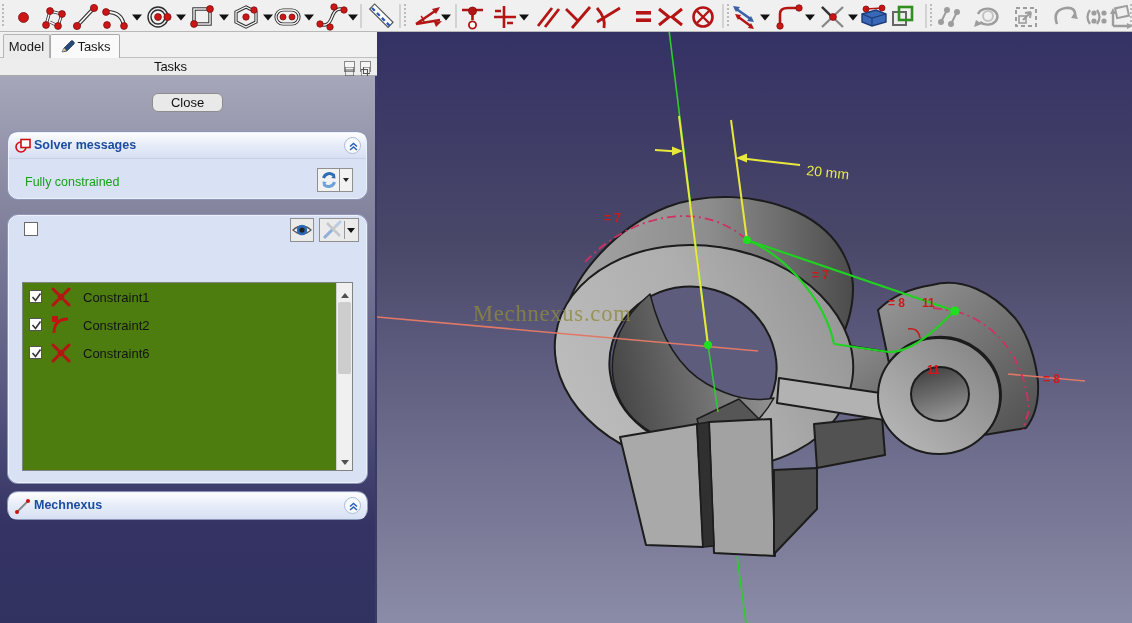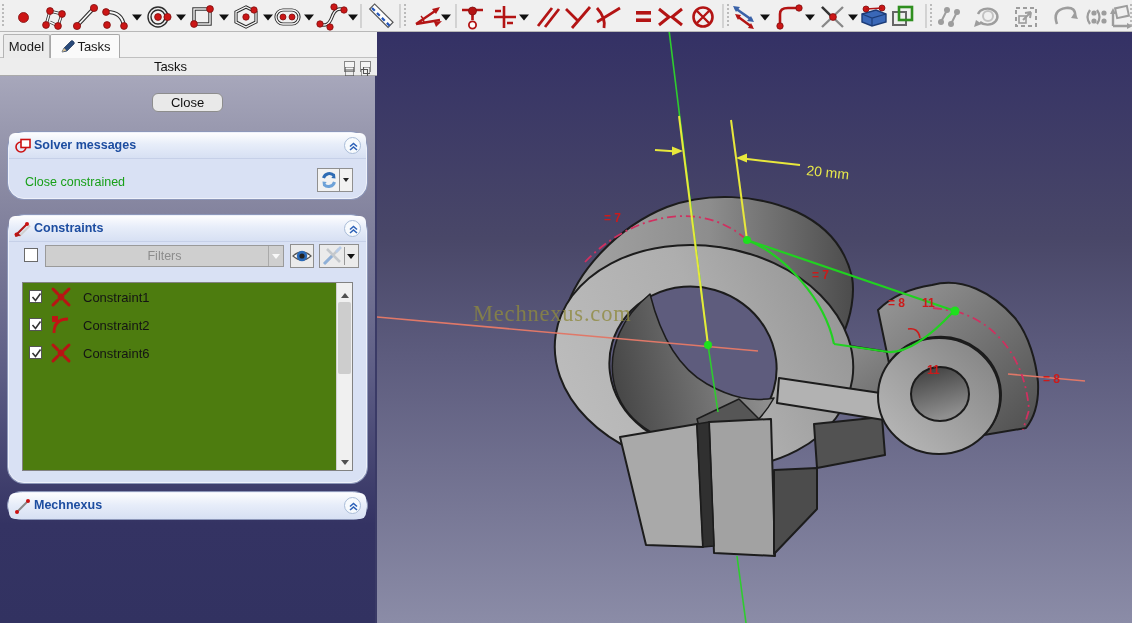--- a/index.html
+++ b/index.html
@@ -14,21 +14,21 @@
 #tab-tasks { left:50px; width:70px; background:#fafafa; border:1px solid #a8a8a8; border-bottom:1px solid #fafafa; border-radius:2px 2px 0 0; height:25px; }
 #tab-tasks span { padding-left:18px; }
 
 #taskbar { position:absolute; left:0; top:58px; width:377px; height:18px; background:#ededed; border-bottom:1px solid #aaa; }
 #taskbar .t { position:absolute; left:0; right:36px; text-align:center; top:1px; font-size:13px; color:#111; }
 .tbtn { position:absolute; top:3px; width:11px; height:11px; border:1px solid #888; background:#f5f5f5; }
 
 #panel { position:absolute; left:0; top:76px; width:375px; height:547px;
   background:linear-gradient(to bottom,#a7a7bb 0%, #8d8da5 18%, #5c5c84 55%, #343363 82%, #323261 100%); }
 #closebtn { position:absolute; left:152px; top:17px; width:71px; height:19px; background:#e9e9e9; border:1px solid #8d8d8d; border-radius:6px; font-size:13px; color:#111; text-align:center; line-height:17px; }
-.box { position:absolute; left:8px; width:359px; background:#d9e1f4; border:1px solid #eef1fa; border-radius:16px; box-shadow:0 0 0 1px #8d97b9; }
+.box { position:absolute; left:8px; width:359px; background:#d9e1f4; border:1px solid #eef1fa; border-radius:10px; box-shadow:0 0 0 1px #8d97b9; }
 .boxhdr { position:relative; height:26px; background:linear-gradient(to bottom,#fdfdfe,#e7edf9 45%,#d7e0f3); border-radius:6px 6px 0 0; border-bottom:1px solid #c6d0e8; }
 .boxhdr .ttl { position:absolute; left:25px; top:5px; font-size:12.5px; font-weight:bold; color:#1d4da0; }
 .chev { position:absolute; right:5px; top:4px; width:17px; height:17px; border-radius:50%; background:#f7fafd; border:1px solid #a9bcd8; color:#2d62b8; }
 .chev svg { position:absolute; left:2px; top:2px; }
 
 #solver { top:56px; height:67px; }
 #solver .body { position:relative; height:40px; }
 #fully { position:absolute; left:16px; top:16px; font-size:12.5px; color:#18a018; }
 #refresh { position:absolute; right:13px; top:9px; width:36px; height:24px; background:#f2f2f2; border:1px solid #909090; }
 #refresh .dd { position:absolute; right:0; top:0; width:13px; height:22px; border-left:1px solid #909090; }
@@ -239,51 +239,35 @@
             <rect x="6" y="1.5" width="9" height="8" fill="#fff" stroke="#cc1111" stroke-width="1.6"></rect>
           </svg>
         <div class="ttl">Solver messages</div>
         <div class="chev">
             <svg width="13" height="13">
               <path d="M3 6.5 L6.5 3.5 L10 6.5 M3 10 L6.5 7 L10 10" fill="none" stroke="#2d62b8" stroke-width="1.6"></path>
             </svg>
           </div>
       </div>
       <div class="body">
-        <div id="fully">Close constrained</div>
+        <div id="fully">Fully constrained</div>
         <div id="refresh">
           <svg width="20" height="20" style="position:absolute;left:1px;top:1px">
               <path d="M4.5 8 A6.2 6.2 0 0 1 15 5.5" fill="none" stroke="#2e6cb4" stroke-width="3"></path>
               <path d="M15.5 12 A6.2 6.2 0 0 1 5 14.5" fill="none" stroke="#6ea2d8" stroke-width="3"></path>
               <path d="M16.5 8.5 l-4.2 -0.6 l3.6 -4.4 Z" fill="#2e6cb4"></path>
               <path d="M3.5 11.5 l4.2 0.6 l-3.6 4.4 Z" fill="#6ea2d8"></path>
             </svg>
           <div class="dd"></div>
         </div>
       </div>
     </div>
     <div class="box" id="constraints">
-      <div class="boxhdr">
-        <svg width="18" height="17" style="position:absolute;left:5px;top:5px">
-            <path d="M2 14 L13 3" stroke="#b01818" stroke-width="2.2"></path>
-            <path d="M5 15.5 L16 4.5" stroke="#d0d0d0" stroke-width="2.2"></path>
-            <circle cx="2.5" cy="13.5" r="2" fill="#cc1111"></circle>
-            <circle cx="13" cy="3" r="2" fill="#cc1111"></circle>
-            <path d="M1 16 l6 -1.5 -4 -3 Z" fill="#b01818"></path>
-          </svg>
-        <div class="ttl">Constraints</div>
-        <div class="chev">
-            <svg width="13" height="13">
-              <path d="M3 6.5 L6.5 3.5 L10 6.5 M3 10 L6.5 7 L10 10" fill="none" stroke="#2d62b8" stroke-width="1.6"></path>
-            </svg>
-          </div>
-      </div>
       <div id="filterrow">
         <div id="fcheck"></div>
-        <div id="fcombo">Filters<div class="dd"></div></div>
         <div class="sqbtn" id="eyebtn">
             <svg width="22" height="22" style="position:absolute;left:0;top:0">
               <path d="M2 11 Q11 3 20 11 Q11 19 2 11 Z" fill="#f8f8f8" stroke="#555" stroke-width="1.2"></path>
               <circle cx="11" cy="11" r="5.2" fill="#2a6ab8"></circle>
               <circle cx="11" cy="11" r="2.6" fill="#222"></circle>
             </svg>
           </div>
         <div class="sqbtn" id="wrenchbtn">
             <svg width="24" height="22" style="position:absolute;left:1px;top:0">
               <path d="M4 18 L18 4 M6 4 L19 17" stroke="#c4c8cc" stroke-width="2.6"></path>

